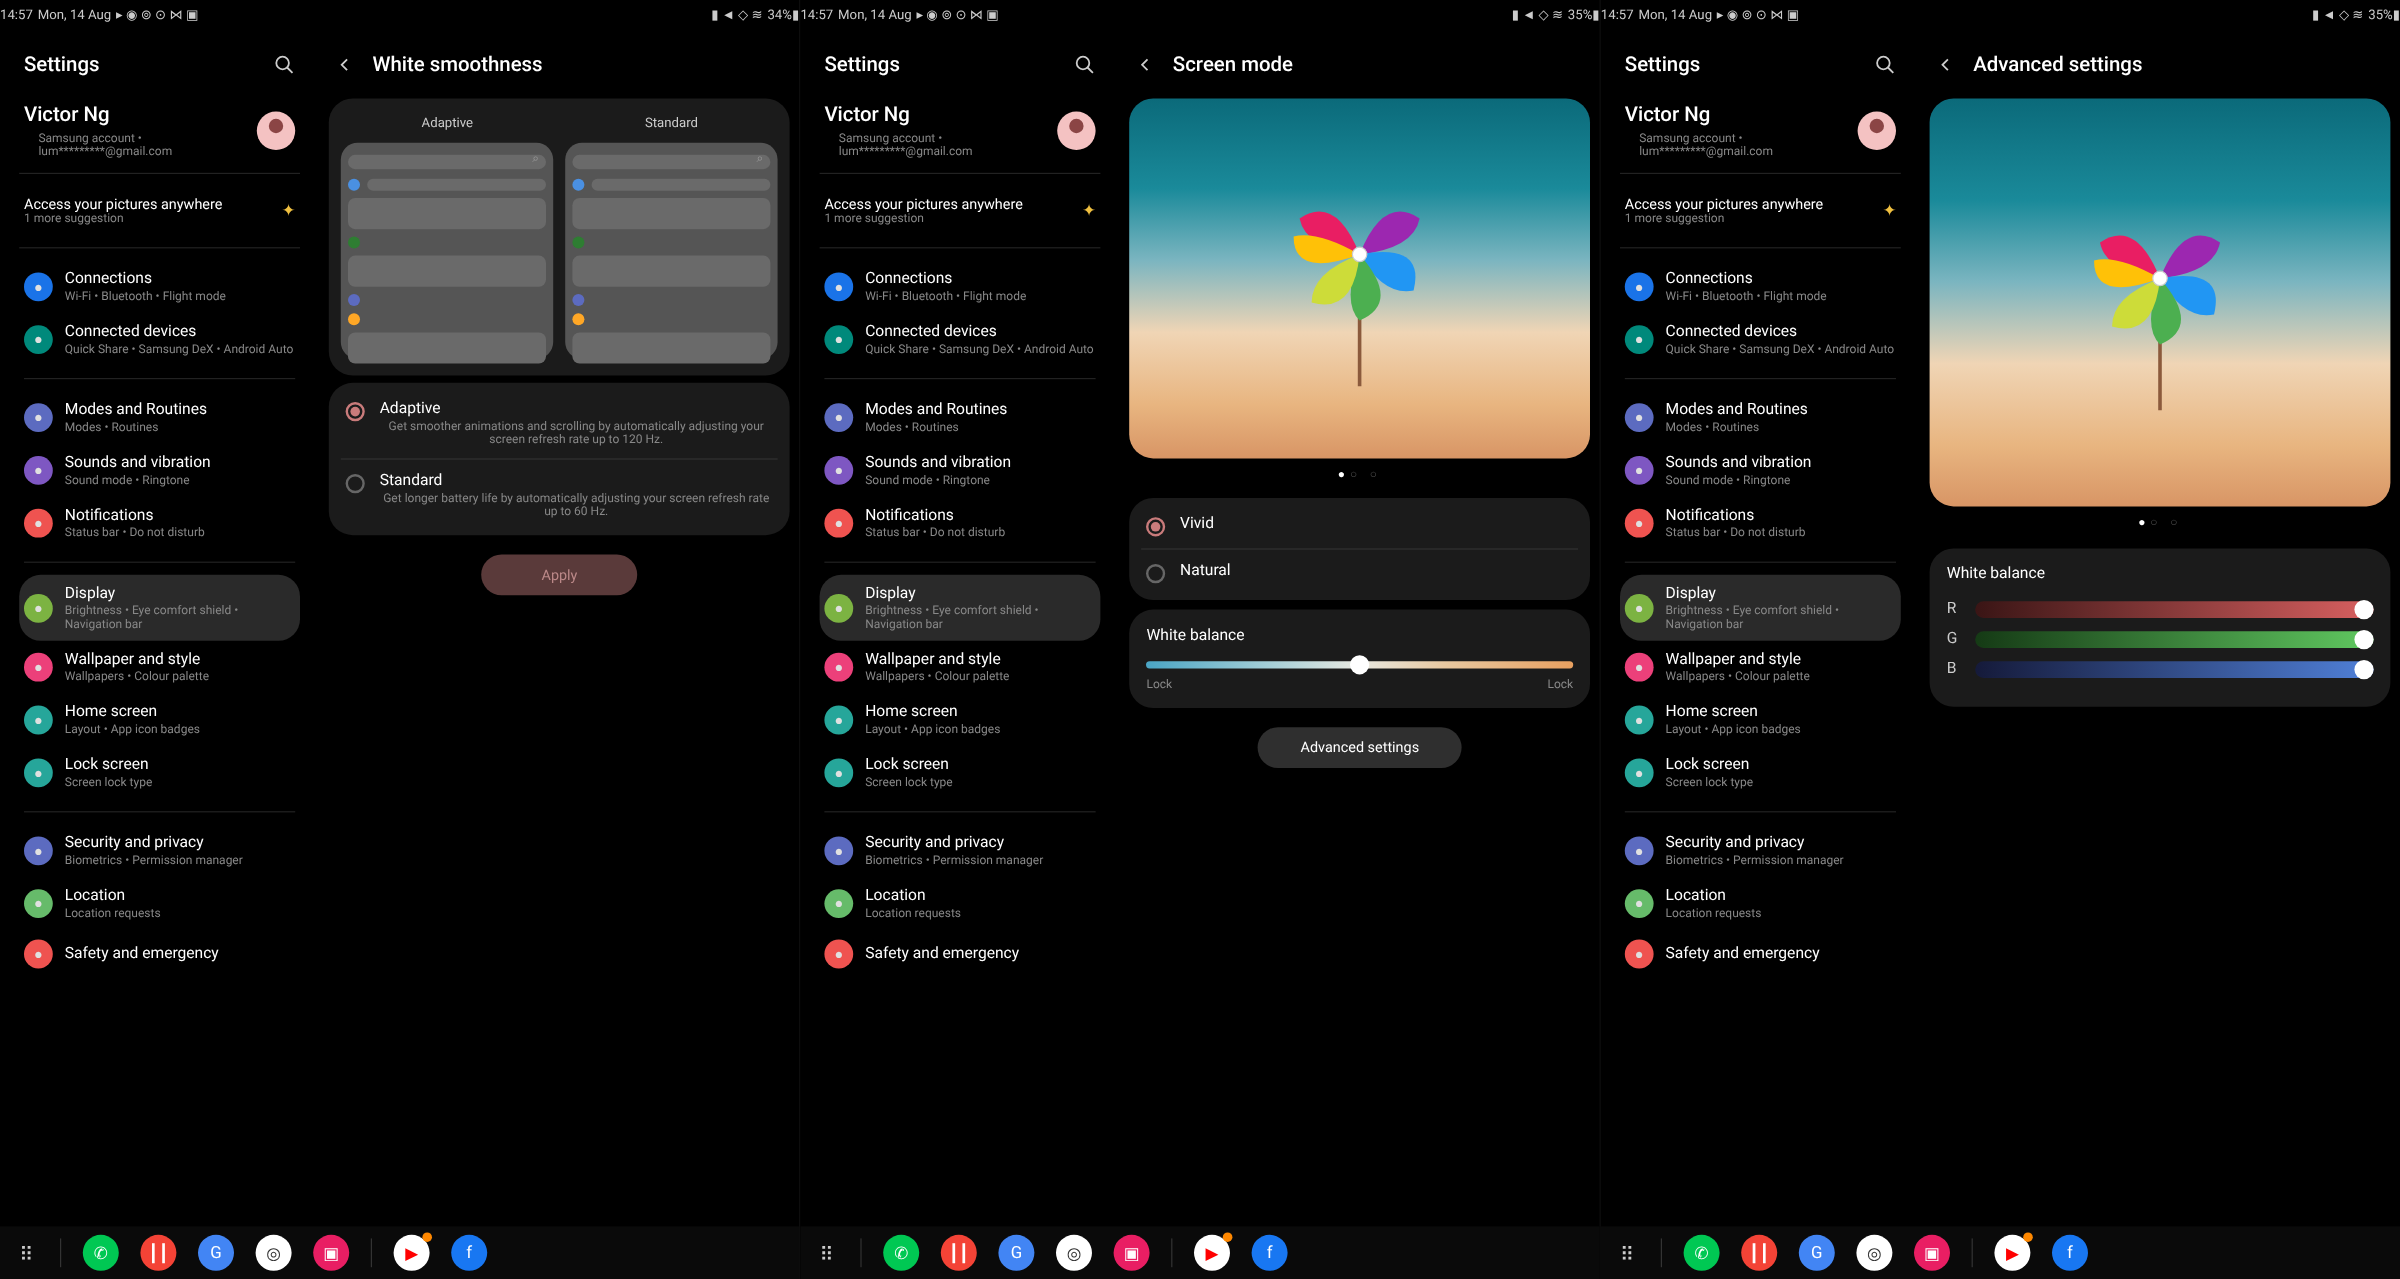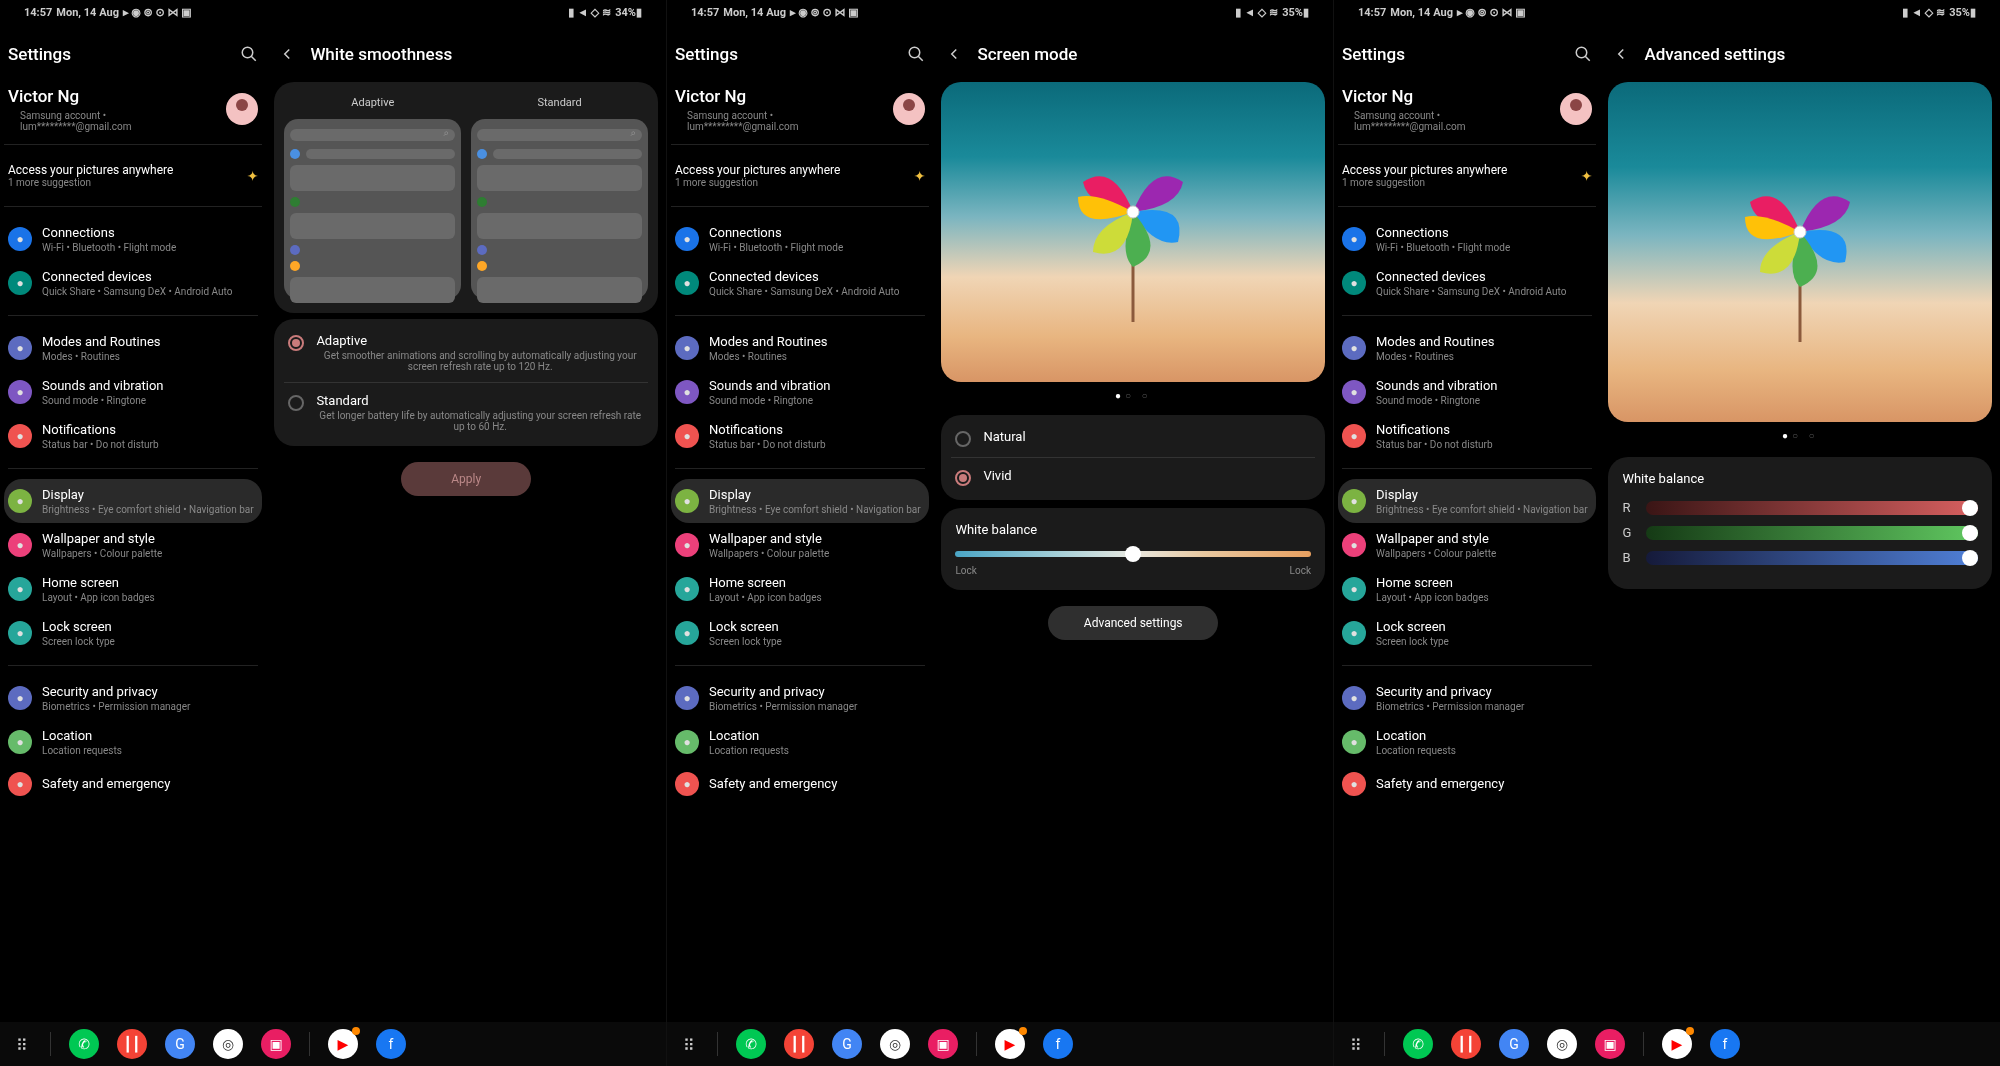--- a/index.html
+++ b/index.html
@@ -1,23 +1,23 @@
 <!DOCTYPE html>
 <html><head>
 <meta charset="utf-8">
 <style>
 * { box-sizing: border-box; margin: 0; padding: 0; }
 body { background: #000; color: #e0e0e0; font-family: -apple-system, Roboto, sans-serif; font-size: 12px; overflow: hidden; }
 .container { display: flex; width: 2000px; height: 1066px; }
 .panel { flex: 1; background: #000; display: flex; flex-direction: column; position: relative; border-right: 1px solid #111; }
 .panel:last-child { border-right: none; }
-.status-bar { height: 24px; display: flex; justify-content: space-between; align-items: center; padding: 0 24px; font-size: 11px; color: #ccc; font-weight: bold; }
+.status-bar { height: 24px; display: flex; justify-content: space-between; align-items: center; padding: 0 0; font-size: 11px; color: #ccc; }
 .status-left, .status-right { display: flex; align-items: center; gap: 4px; }
 .main { flex: 1; display: flex; overflow: hidden; }
-.sidebar { width: 40%; padding: 10px 4px; overflow: hidden; }
+.sidebar { width: 40%; padding: 10px 16px; overflow: hidden; }
 .detail { width: 60%; padding: 10px 8px; overflow: hidden; }
 .settings-header { display: flex; justify-content: space-between; align-items: center; padding: 10px 4px; }
 .settings-title { font-size: 17px; font-weight: 500; color: #fff; }
 .search-icon { width: 18px; height: 18px; color: #ccc; }
 .account { display: flex; justify-content: space-between; align-items: center; padding: 12px 4px; border-bottom: 1px solid #222; }
 .account-name { font-size: 17px; font-weight: 500; color: #fff; margin-bottom: 4px; }
 .account-sub { font-size: 10px; color: #888; margin-left: 12px; }
 .avatar { width: 32px; height: 32px; border-radius: 50%; background: #f4c2c2; position: relative; }
 .avatar::after { content: ''; position: absolute; top: 6px; left: 10px; width: 12px; height: 12px; border-radius: 50%; background: #8b4545; }
 .suggestion { display: flex; justify-content: space-between; align-items: center; padding: 18px 4px; border-bottom: 1px solid #222; }
@@ -439,26 +439,26 @@
       <path d="M0,0 Q35,40 0,55 Q-15,40 0,0" fill="#4caf50"></path>
       <path d="M0,0 Q-5,50 -40,40 Q-40,15 0,0" fill="#cddc39"></path>
       <path d="M0,0 Q-55,20 -55,-15 Q-35,-20 0,0" fill="#ffc107"></path>
       <circle cx="0" cy="0" r="6" fill="#fff" stroke="#ccc"></circle>
     </g>
   </svg>
           </div>
     <div class="page-dots"><span class="active-dot">●</span>○ ○</div>
     <div class="option-card">
             <div class="radio-row">
+      <div class="radio checked"></div>
+      <div class="opt-title">Vivid</div>
+    </div>
+            <div class="radio-row">
       <div class="radio "></div>
       <div class="opt-title">Natural</div>
-    </div>
-            <div class="radio-row">
-      <div class="radio checked"></div>
-      <div class="opt-title">Vivid</div>
     </div>
           </div>
     <div class="wb-section">
       <div class="wb-title">White balance</div>
       <div class="wb-slider">
               <div class="wb-thumb"></div>
             </div>
       <div class="wb-labels">
               <span>Lock</span>
               <span>Lock</span>

